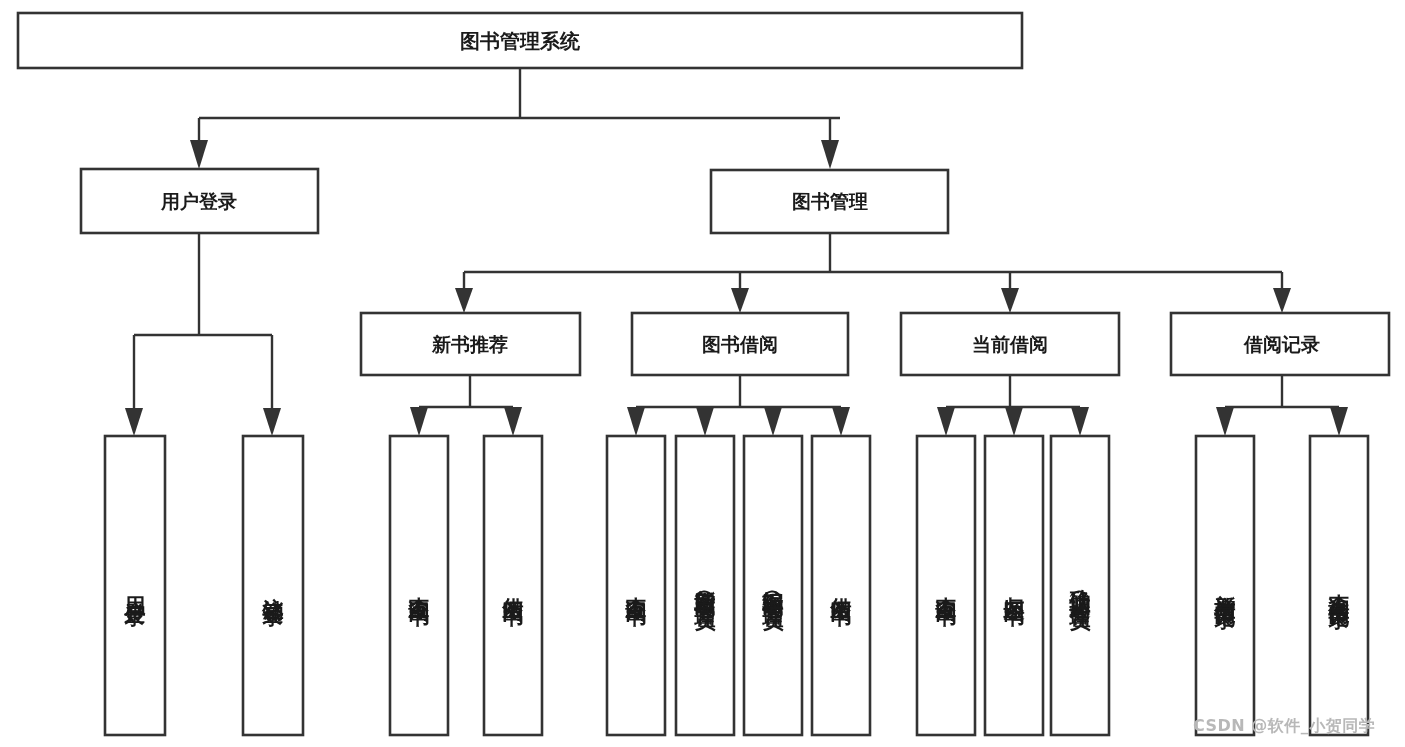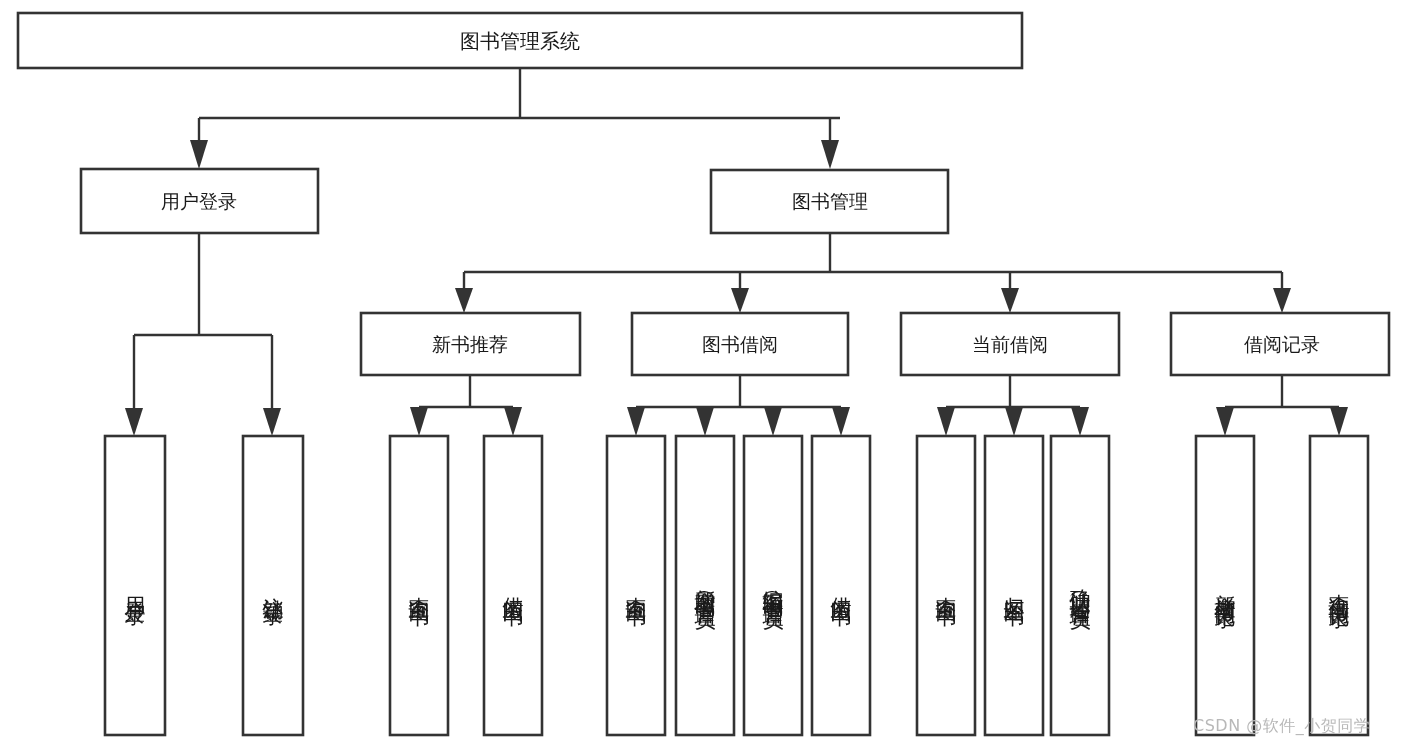--- a/index.html
+++ b/index.html
@@ -10,20 +10,21 @@
   body {
     width: 1405px;
     height: 747px;
     font-family: "DejaVu Sans", "Liberation Sans", sans-serif;
     overflow: hidden;
   }
   #diagram-root {
     position: relative;
     width: 1405px;
     height: 571px;
+    font-weight: bold;
   }
   svg#chart-svg {
     position: absolute;
     top: 0;
     left: 0;
     width: 1405px;
     height: 747px;
   }
   .node-box {
     fill: #ffffff;

